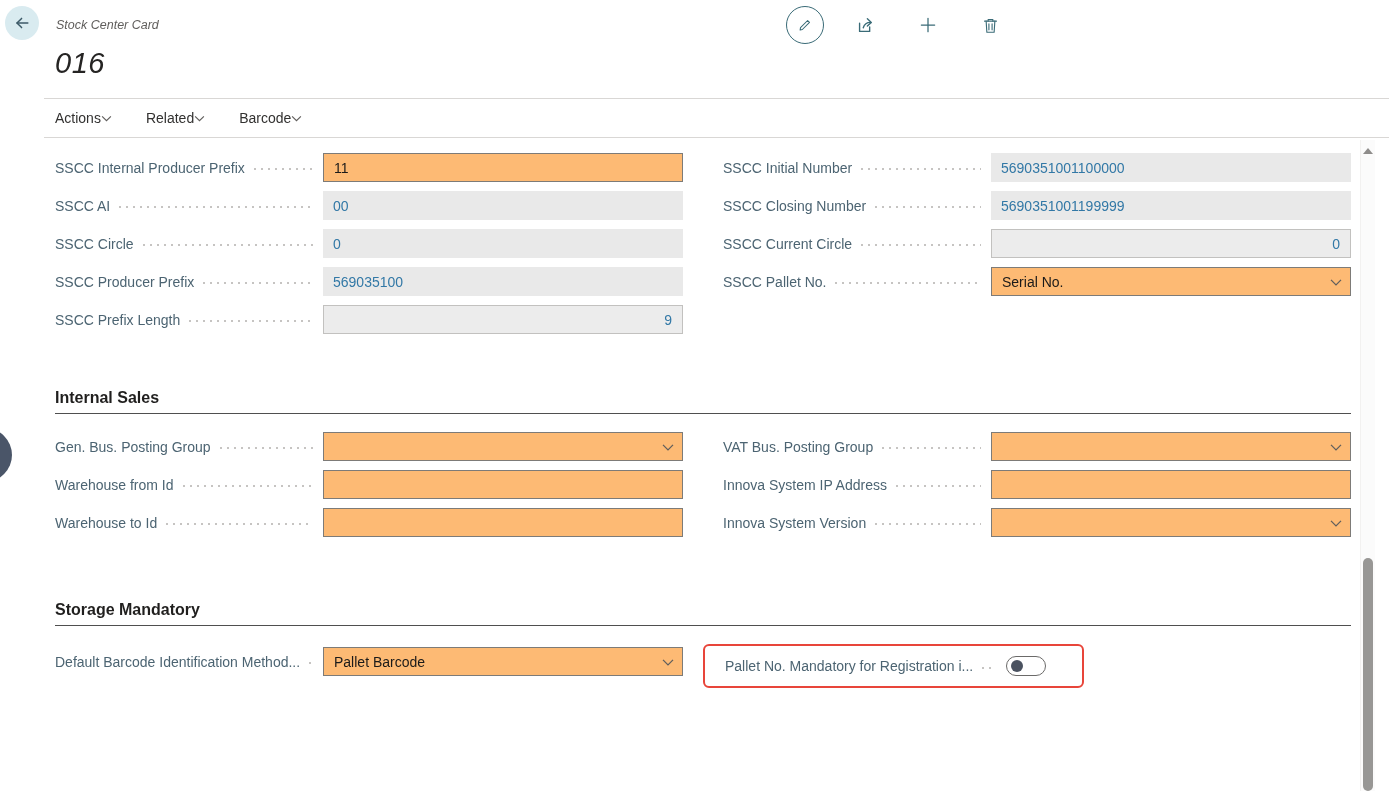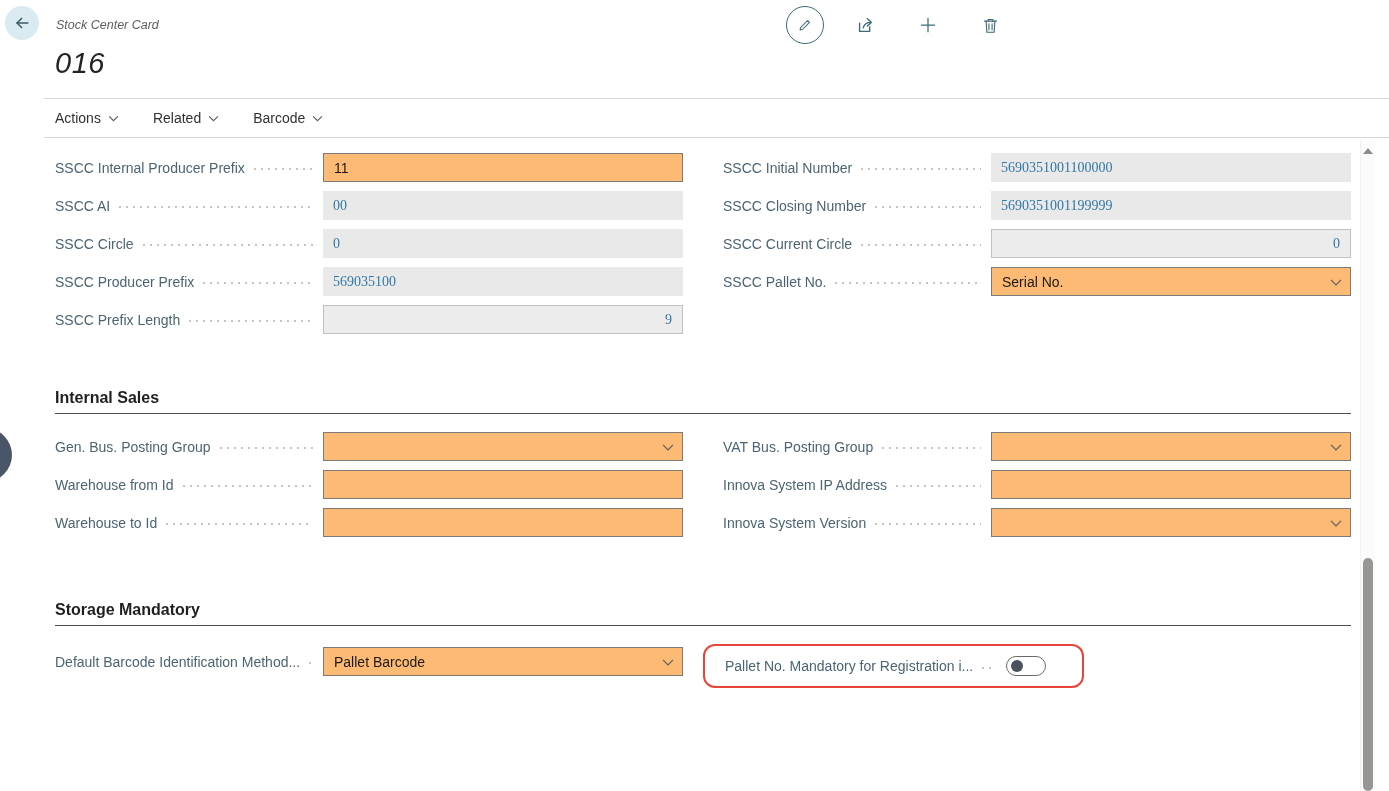--- a/index.html
+++ b/index.html
@@ -41,21 +41,21 @@
   .rule-top { top: 98px; }
   .rule-bottom { top: 137px; }
 
   
   .menubar {
     position: absolute; top: 99px; left: 55px; height: 38px;
     display: flex; align-items: center;
   }
   .menu-item {
     background: none; border: none; cursor: pointer;
-    display: flex; align-items: center; gap: 7px;
+    display: flex; align-items: center; 
     font-size: 14px; color: #323130; font-family: inherit;
     margin-right: 34px;
   }
 
   
   .content { position: absolute; top: 138px; left: 0; right: 0; bottom: 0; padding: 15px 38px 0 55px; }
   .two-col { display: grid; grid-template-columns: 628px 628px; column-gap: 40px; }
   .col { display: flex; flex-direction: column; }
 
   .field-row { display: flex; align-items: center; height: 29px; margin-bottom: 9px; }
@@ -76,35 +76,35 @@
   .control input {
     width: 100%; height: 100%; border: 1px solid #7d7b78; background: #fdba74;
     font-family: inherit; font-size: 14px; color: #1b1a19; padding: 0 10px;
     outline: none;
   }
   .control.combo input { padding-right: 30px; }
   .control .chevron {
     position: absolute; right: 9px; top: 50%; transform: translateY(-45%);
     display: flex; cursor: pointer;
   }
-  .control.disabled { background: #e9e9e9; padding: 8px 10px; font-family: Liberation Serif, serif; }
+  .control.disabled { background: #e9e9e9; padding: 8px 10px; }
   .control.disabled .val { font-size: 14px; color: #3278a6; width: 100%; }
   .control.disabled.bordered { background: #ececec; border: 1px solid #c2c1bf; }
   .control.disabled .val.num { text-align: right; }
 
   .section-title {
     margin-top: 46px; font-size: 16px; font-weight: 700; color: #201f1e;
     padding-bottom: 6px; border-bottom: 1px solid #4f4f4f; margin-bottom: 18px;
   }
   .section-title.gap-lg { margin-top: 55px; }
 
   .storage-grid { align-items: center; }
   .highlight-box {
     justify-self: start; margin-left: -20px;
-    border: 2px solid #e8453a; border-radius: 12px;
+    border: 2px solid #e8453a; border-radius: 6px;
     padding: 10px 36px 10px 20px;
     display: flex; align-items: center;
   }
   .toggle {
     flex: 0 0 auto; width: 40px; height: 20px; border: 1px solid #6b6a69;
     border-radius: 10px; background: #fff; position: relative; cursor: pointer;
   }
   .toggle .knob {
     position: absolute; left: 4px; top: 3px; width: 12px; height: 12px;
     border-radius: 50%; background: #4a5260;

